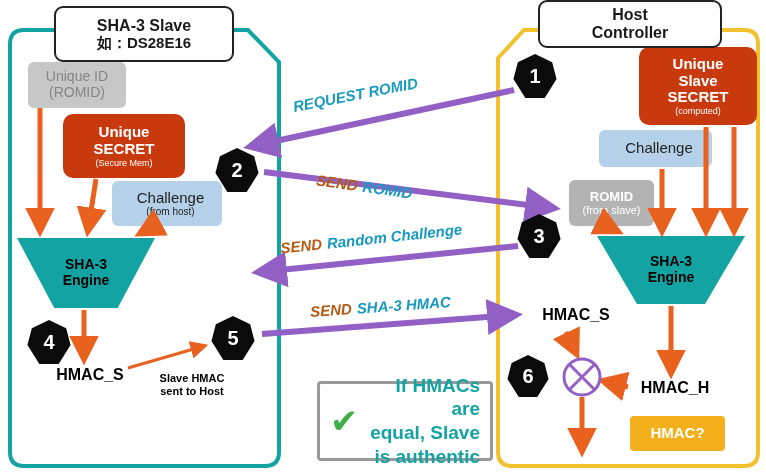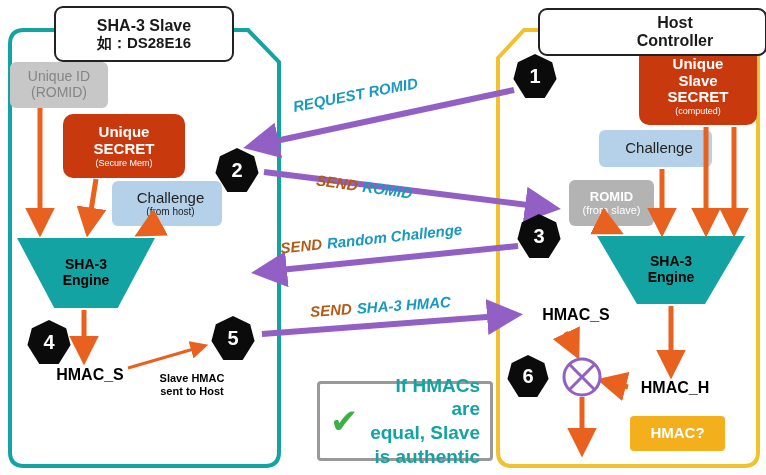--- a/index.html
+++ b/index.html
@@ -62,21 +62,21 @@
   <svg class="layer z0" viewBox="0 0 766 475">
     <path class="outline slave" d="M248,30 L279,62 L279,452 Q279,466 265,466 L24,466 Q10,466 10,452 L10,44 Q10,30 24,30 Z"></path>
     <path class="outline host" d="M524,30 L744,30 Q758,30 758,44 L758,452 Q758,466 744,466 L512,466 Q498,466 498,452 L498,58 Z"></path>
   </svg>
 
   <div class="box titlebox" style="left:54px;top:6px;width:176px;height:52px;">
     <div class="t1">SHA-3 Slave</div>
     <div class="t2">如：DS28E16</div>
   </div>
 
-  <div class="box graybox" style="left:10px;top:62px;width:98px;height:46px;">
+  <div class="box graybox" style="left:28px;top:62px;width:98px;height:46px;">
     <div>Unique ID</div>
     <div>(ROMID)</div>
   </div>
 
   <div class="box redbox" style="left:63px;top:114px;width:122px;height:64px;">
     <div>Unique</div>
     <div>SECRET</div>
     <div class="small">(Secure Mem)</div>
   </div>
 
@@ -90,21 +90,21 @@
     <div>Engine</div>
   </div>
 
   <div class="plainlabel" style="left:42px;top:366px;width:96px;">HMAC_S</div>
 
   <div class="notelabel" style="left:142px;top:372px;width:100px;">
     <div>Slave HMAC</div>
     <div>sent to Host</div>
   </div>
 
-  <div class="box titlebox" style="left:538px;top:8px;width:180px;height:44px;padding-left:45px;">
+  <div class="box titlebox" style="left:538px;top:0;width:180px;height:44px;">
     <div class="t1">Host</div>
     <div class="t1">Controller</div>
   </div>
 
   <div class="box redbox" style="left:639px;top:47px;width:118px;height:78px;">
     <div>Unique</div>
     <div>Slave</div>
     <div>SECRET</div>
     <div class="small">(computed)</div>
   </div>

